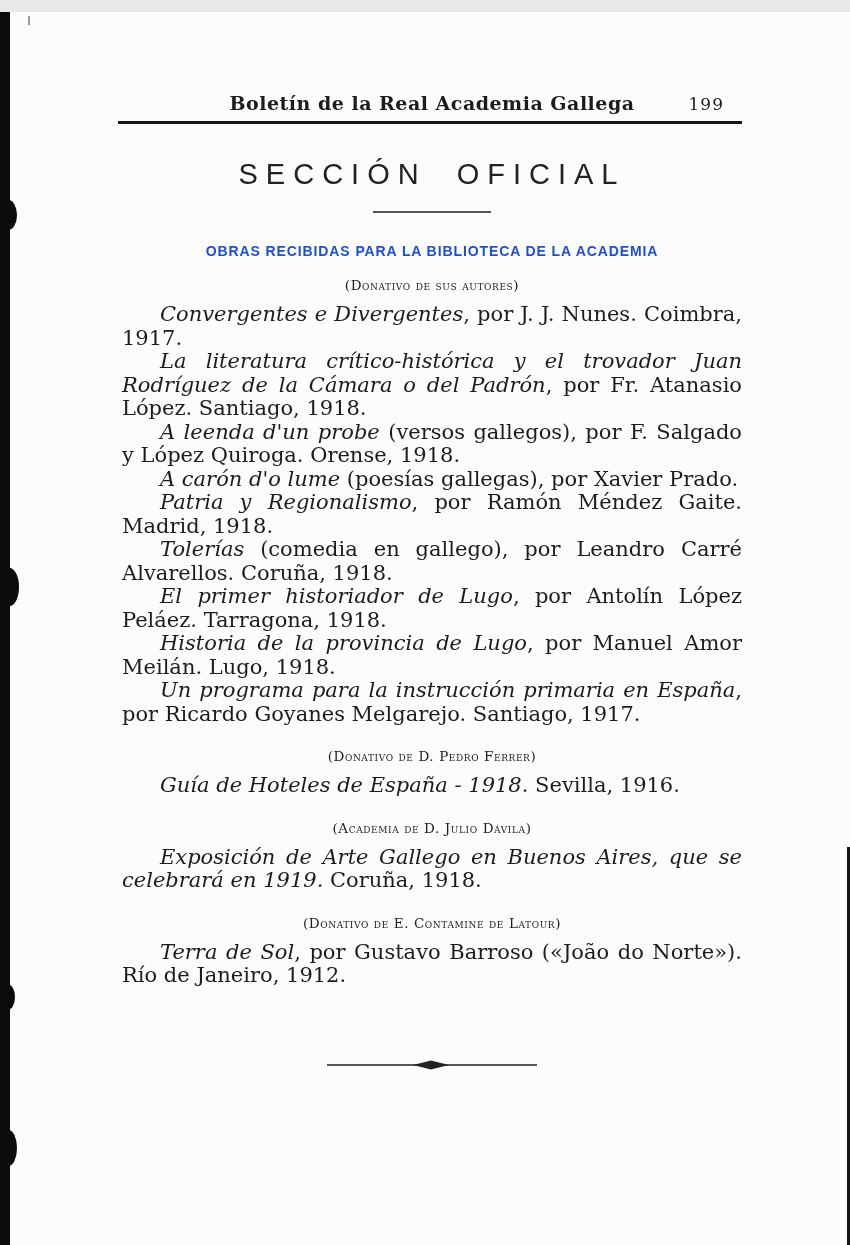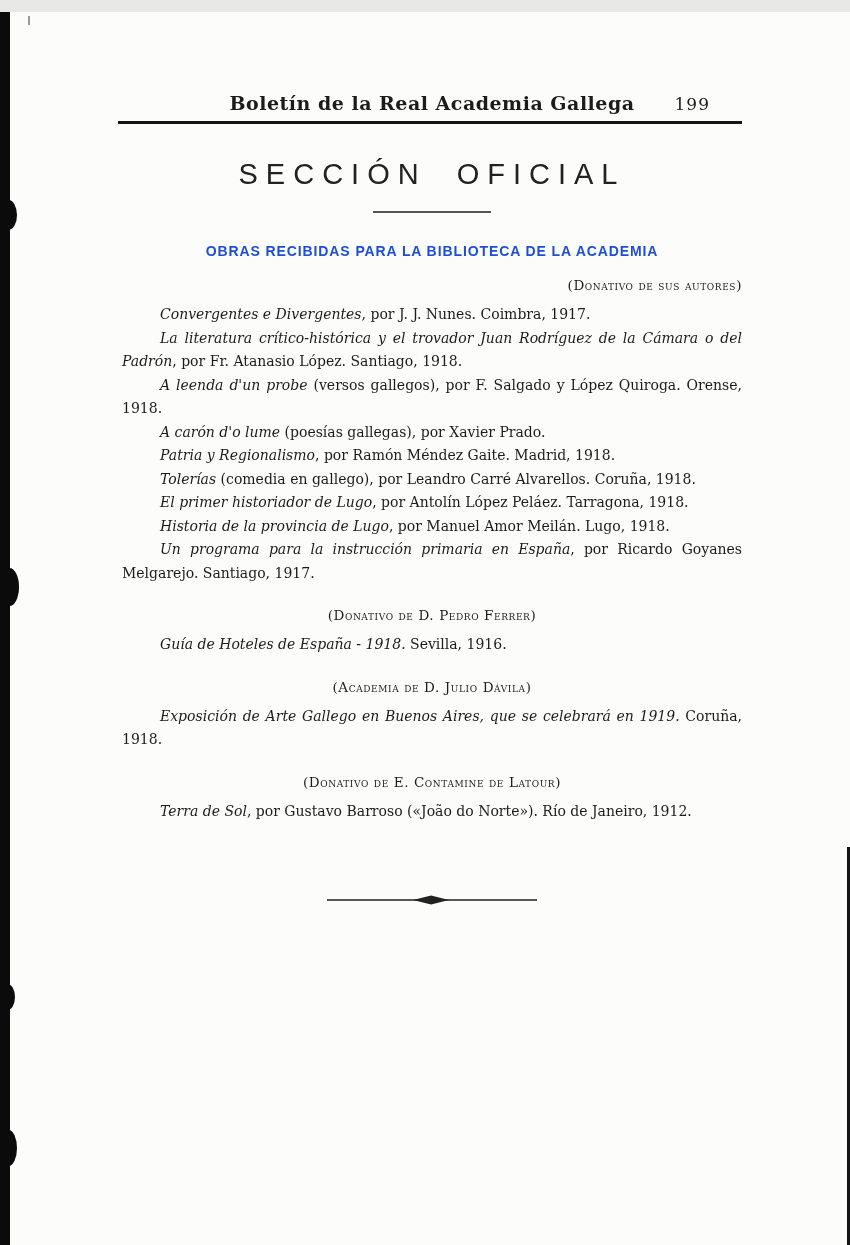--- a/index.html
+++ b/index.html
@@ -25,21 +25,21 @@
   .text-block{position:absolute;left:122px;top:80px;width:620px;}
 
   .journal-header{position:relative;text-align:center;}
   .journal-title{
     font-weight:700;
     font-size:19px;
     letter-spacing:0.5px;
     display:inline-block;
   }
   .page-number{
-    position:absolute;right:32px;top:2px;
+    position:absolute;right:18px;top:2px;
     font-size:17px;letter-spacing:1px;
   }
   .header-rule{border:0;border-bottom:3px solid #161616;margin:7px 0 0 -4px;width:624px;}
 
   .section-title{
     margin-top:34px;
     text-align:center;
     font-family:"Liberation Sans", sans-serif;
     font-size:29px;
     font-weight:500;
@@ -59,26 +59,26 @@
     color:#1d4ed8;
   }
 
   .donor{
     margin:22px 0 10px 0;
     text-align:center;
     font-size:13.5px;
     font-variant:small-caps;
     letter-spacing:0.6px;
   }
-  .donor.first{margin-top:18px;text-align:right;}
+  .donor.first{margin-top:18px;}
 
   .entries{margin-top:2px;}
   .entry{
     margin:0;
-    font-size:14px;
+    font-size:21px;
     line-height:23.5px;
     text-align:justify;
     text-indent:38px;
   }
   .entry i{font-style:italic;}
 
   .divider-wrap{margin-top:68px;text-align:center;}
 </style>
 </head>
 <body>

